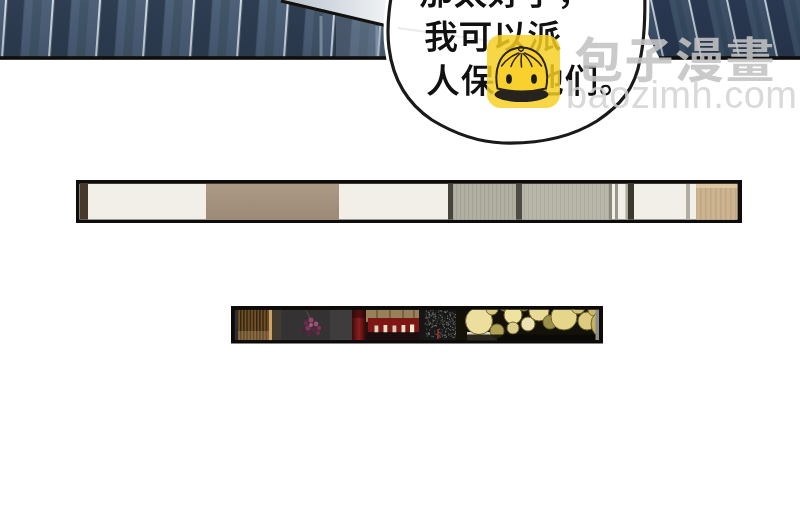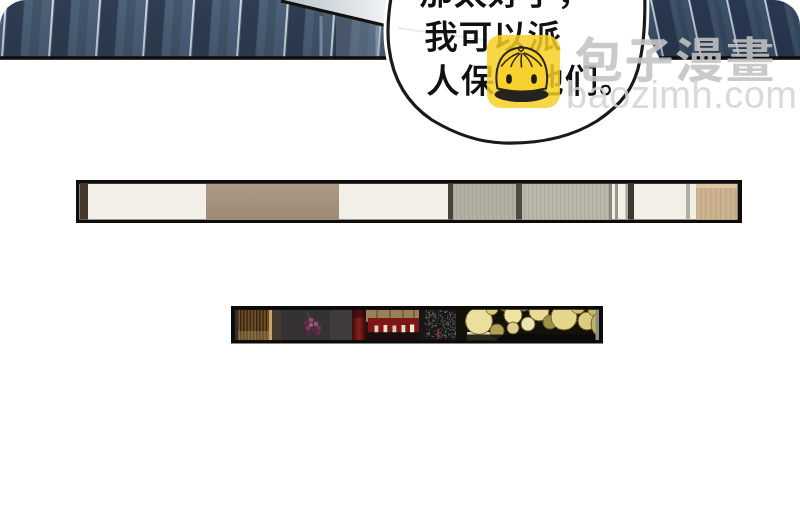--- a/index.html
+++ b/index.html
@@ -1,16 +1,16 @@
 <!DOCTYPE html>
 <html><head><meta charset="utf-8">
 <style>
 html,body{margin:0;padding:0;background:#ffffff;}
 #page{position:relative;width:800px;height:506px;overflow:hidden;background:#ffffff;
-font-family:"Liberation Sans",sans-serif;border-radius:26px;}
+font-family:"Liberation Sans",sans-serif;}
 </style></head><body>
 <div id="page">
 <svg width="800" height="506" viewBox="0 0 800 506">
 <defs>
 <pattern id="slatsL" width="47" height="60" patternUnits="userSpaceOnUse" patternTransform="skewX(-4)">
   <rect width="47" height="60" fill="#4d6179"></rect>
   <rect x="5" width="2.4" height="60" fill="#cfd9e3"></rect>
   <rect x="7.4" width="17" height="60" fill="#2e3d51"></rect>
   <rect x="33" width="9" height="60" fill="#435669"></rect>
 </pattern>

